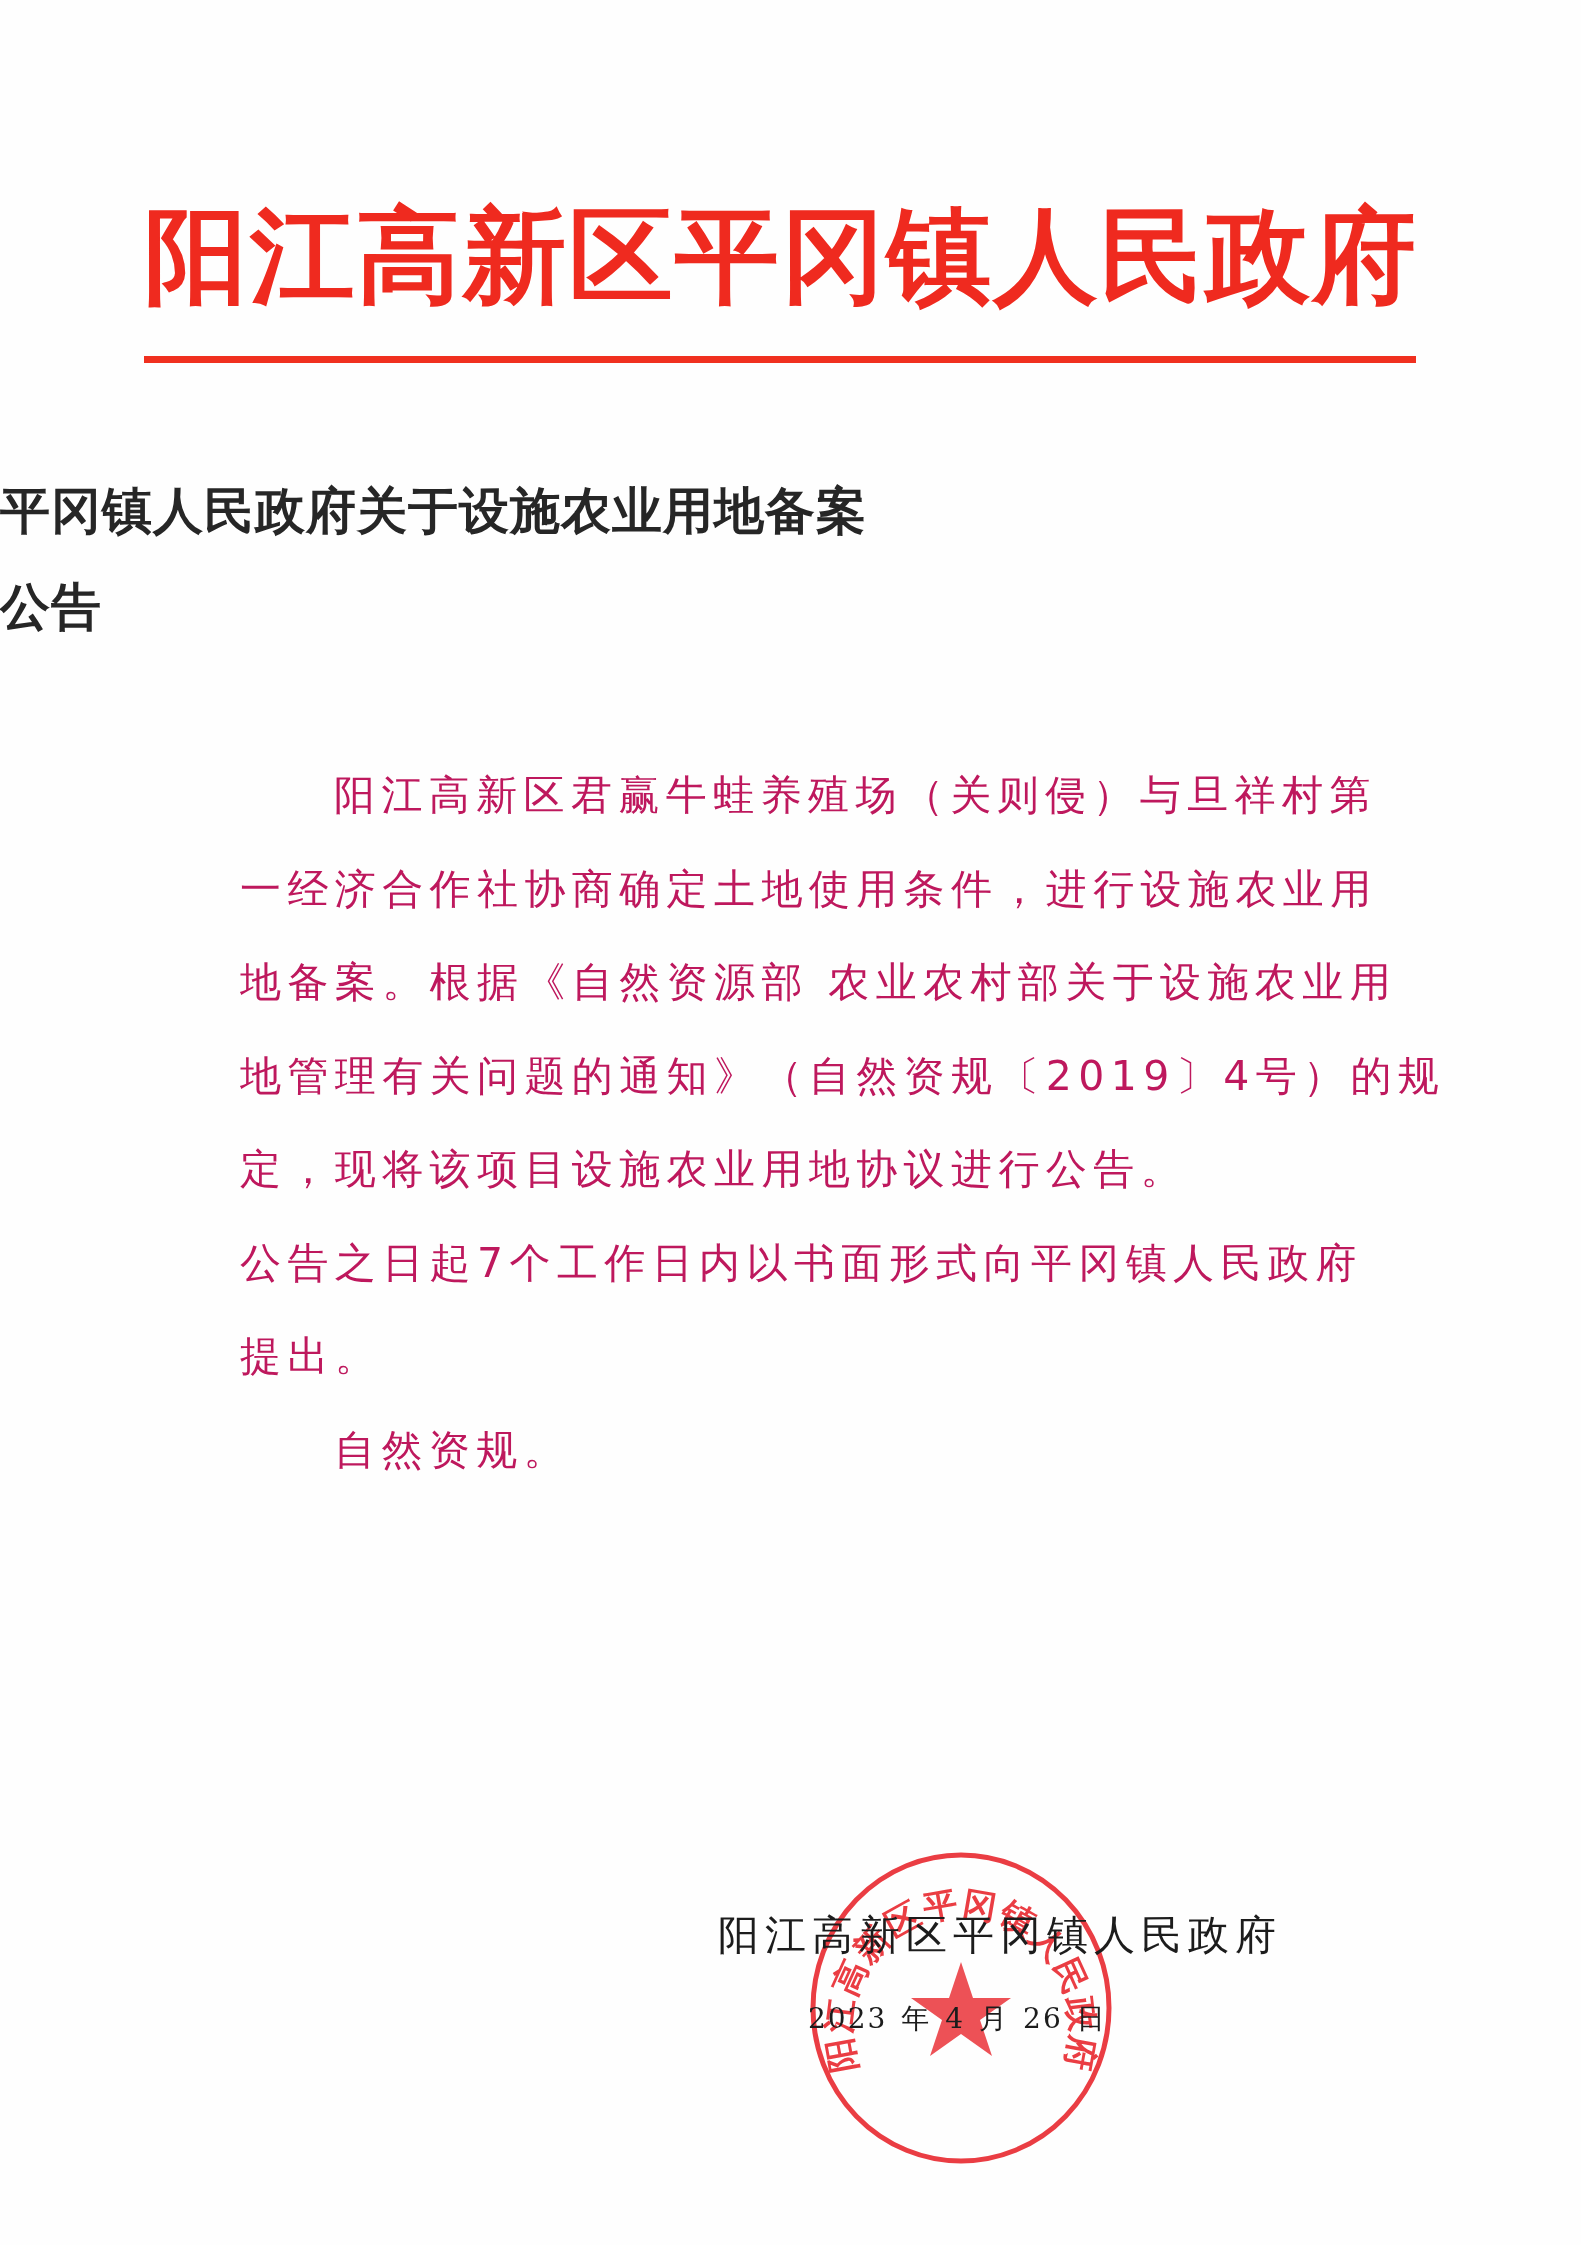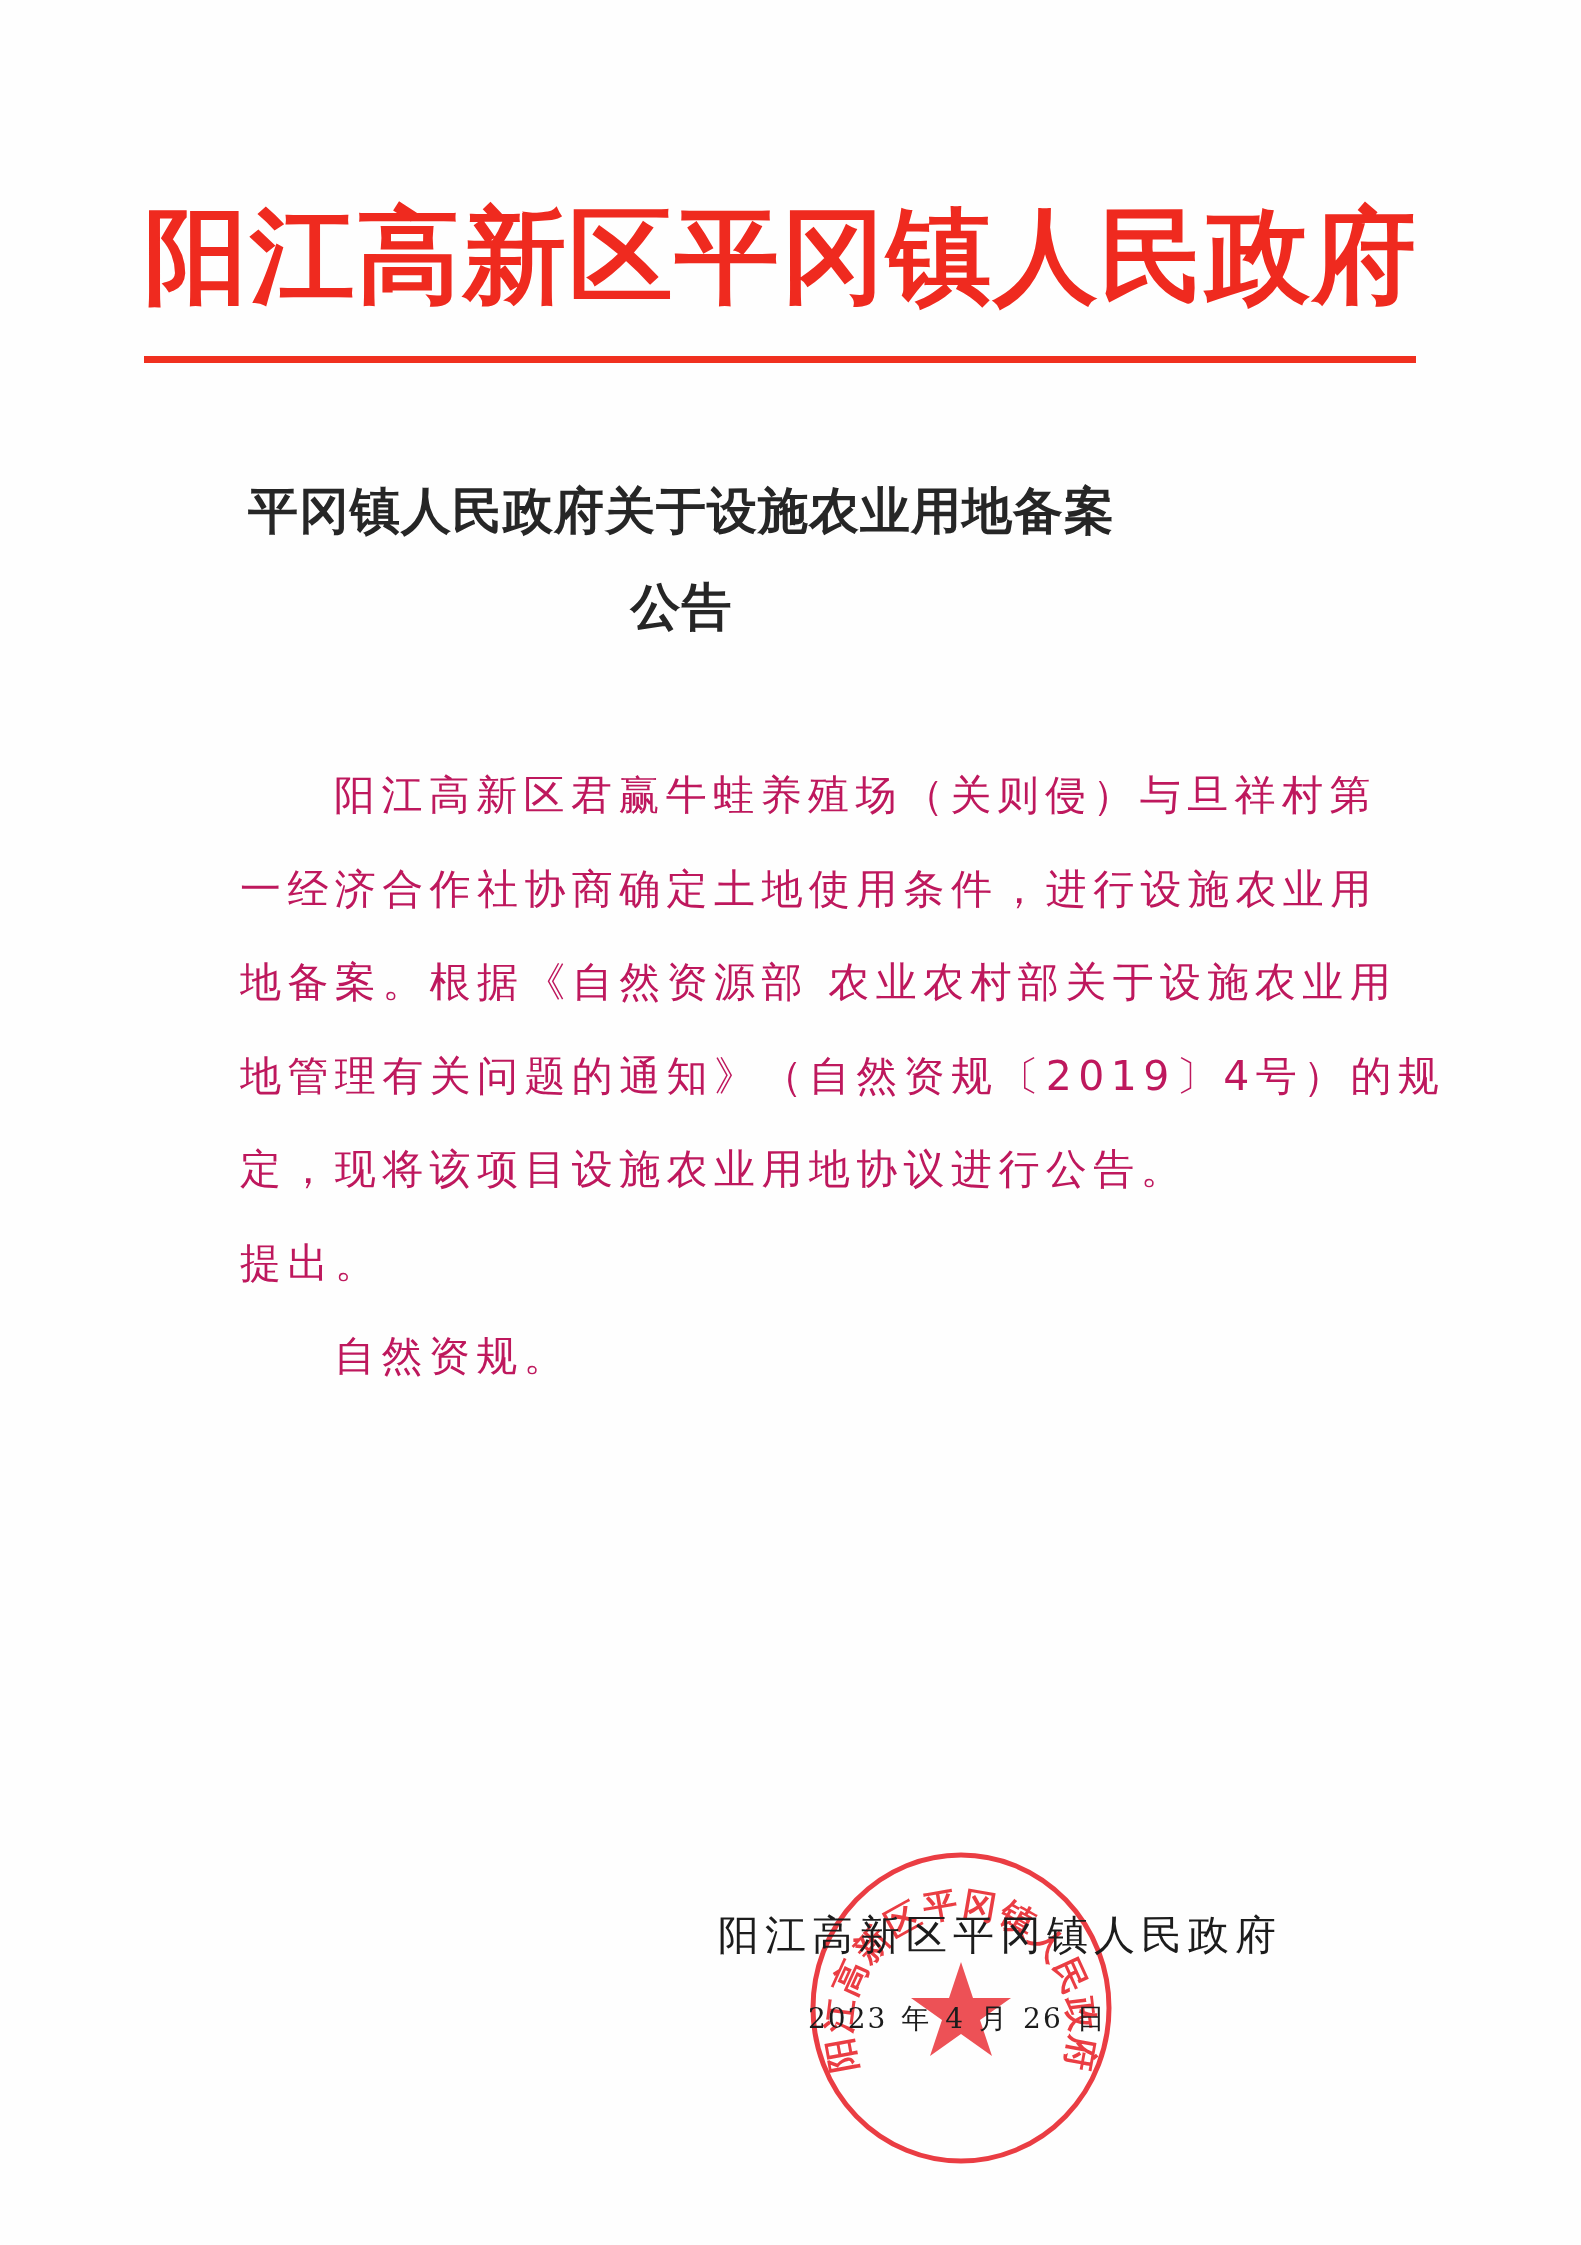--- a/index.html
+++ b/index.html
@@ -7,21 +7,21 @@
          font-family:"DejaVu Serif","Liberation Serif",serif; color:#1a1a1a; }
   .page { position:absolute; left:0; top:0; width:1581px; height:2245px; background:#fefefe; }
 
   .letterhead { position:absolute; left:144px; top:196px; width:1272px; height:120px;
     display:flex; justify-content:space-between; align-items:center;
     color:#ef2a1f; font-family:"DejaVu Serif","Liberation Serif",serif;
     font-size:104px; font-weight:bold; line-height:120px; letter-spacing:0; }
   .letterhead span { display:inline-block; width:104px; text-align:center; }
   .red-rule { position:absolute; left:144px; top:356px; width:1272px; height:7px; background:#f0301f; }
 
-  .doc-title { position:absolute; left:0; width:1363px; text-align:center;
+  .doc-title { position:absolute; left:0; width:1363px; text-align:left;
     font-family:"DejaVu Serif","Liberation Serif",serif; font-weight:bold;
     font-size:50px; color:#262626; letter-spacing:1px; }
   .doc-title.line1 { top:478px; }
   .doc-title.line2 { top:574px; }
 
   .body-text { position:absolute; left:240px; width:1110px;
     font-family:"DejaVu Sans","Liberation Sans",sans-serif; font-size:41px; color:#be185d;
     line-height:93.5px; letter-spacing:6.4px; }
   .para { margin:0; }
   .line { display:block; white-space:nowrap; height:93.5px; }
@@ -61,20 +61,21 @@
 
   <div class="body-text" style="top:749px;">
     <p class="para">
       <span class="line indent">阳江高新区君赢牛蛙养殖场（关则侵）与旦祥村第</span>
       <span class="line">一经济合作社协商确定土地使用条件，进行设施农业用</span>
       <span class="line">地备案。根据《自然资源部 农业农村部关于设施农业用</span>
       <span class="line">地管理有关问题的通知》（自然资规〔2019〕4号）的规</span>
       <span class="line">定，现将该项目设施农业用地协议进行公告。</span>
     </p>
     <p class="para">
+      <span class="line">公告之日起7个工作日内以书面形式向平冈镇人民政府</span>
       <span class="line">提出。</span>
     </p>
     <p class="para">
       <span class="line indent">自然资规。</span>
     </p>
   </div>
 
   <svg class="seal" viewBox="0 0 306 316">
     <defs>
       <path id="sealArc" d="M 48 215 A 110 115 0 1 1 258 215" fill="none"></path>

